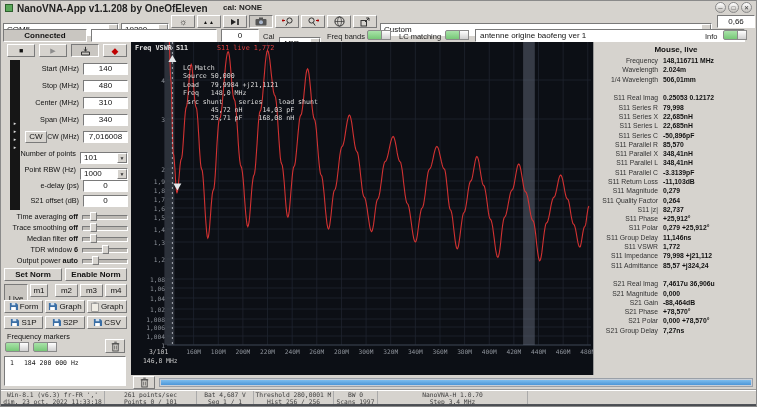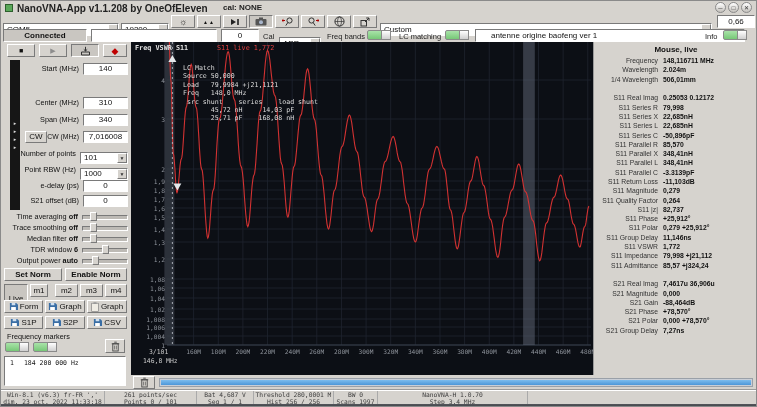--- a/index.html
+++ b/index.html
@@ -7,21 +7,21 @@
   .app{position:relative;width:757px;height:407px;background:#d6d3ce;border:1px solid #8a8a8a;box-sizing:border-box;overflow:hidden;font-size:8px;color:#111;}
   
   .tb-ico{position:absolute;left:4px;top:3px;width:8px;height:8px;background:#5aa85a;border:1px solid #2d5f2d;box-sizing:border-box;}
   .tb-title{position:absolute;left:16px;top:2px;font-weight:bold;font-size:10px;color:#222;}
   .tb-cal{position:absolute;left:222px;top:2px;font-weight:bold;font-size:8px;color:#222;}
   .winbtns{position:absolute;right:4px;top:1px;display:flex;gap:2px;}
   .wbtn{width:11px;height:11px;border-radius:50%;background:linear-gradient(#ffffff,#c4c1bc);border:1px solid #8a8a8a;font-size:6px;line-height:10px;text-align:center;box-sizing:border-box;color:#333;}
   
   .btn{position:absolute;background:#d6d3ce;border:1px solid;border-color:#ffffff #7a7a7a #7a7a7a #ffffff;box-sizing:border-box;display:flex;align-items:center;justify-content:center;font-size:8px;gap:2px;}
   .btn.pressed{border-color:#7a7a7a #ffffff #ffffff #7a7a7a;background:#c9c6c1;}
-  .inp{position:absolute;background:#fff;border:1px solid;border-color:#7a7a7a #ffffff #ffffff #7a7a7a;box-sizing:border-box;display:flex;align-items:center;padding:0 15px;font-size:8px;}
+  .inp{position:absolute;background:#fff;border:1px solid;border-color:#7a7a7a #ffffff #ffffff #7a7a7a;box-sizing:border-box;display:flex;align-items:center;padding:0 4px;font-size:8px;}
   .inp.center{justify-content:center;}
   .sel{position:absolute;background:#fff;border:1px solid;border-color:#7a7a7a #ffffff #ffffff #7a7a7a;box-sizing:border-box;display:flex;align-items:center;padding:0 0 0 3px;font-size:8px;margin-top:8px;}
   .sel .arr{margin-left:auto;width:10px;align-self:stretch;background:#d6d3ce;border:1px solid;border-color:#ffffff #7a7a7a #7a7a7a #ffffff;font-size:5px;display:flex;align-items:center;justify-content:center;box-sizing:border-box;color:#333;}
   .toggle{position:absolute;width:24px;height:10px;border:1px solid #8a8a8a;border-radius:2px;background:linear-gradient(#a9e3a9,#77c877);box-sizing:border-box;}
   .toggle .knob{position:absolute;right:-1px;top:-1px;width:10px;height:10px;background:linear-gradient(#ffffff,#cfcfcf);border:1px solid #8a8a8a;box-sizing:border-box;}
   .lbl{font-size:7.5px;color:#222;}
   
   .sidebar{position:absolute;left:0;top:41px;width:130px;height:348px;background:#d6d3ce;}
   .srow{position:absolute;left:2px;right:3px;height:13px;display:flex;align-items:center;}
   .slbl{flex:1;text-align:right;padding-right:4px;font-size:7.3px;white-space:nowrap;}
@@ -169,20 +169,24 @@
     <div class="strip">
       <span>▸</span>
       <span>▸</span>
       <span>▸</span>
       <span>▸</span>
     </div>
 
     <div class="srow" style="top:20px">
         <div class="slbl">Start (MHz)</div>
         <div class="inp center sval">140</div>
+      </div>
+    <div class="srow" style="top:37px">
+        <div class="slbl">Stop (MHz)</div>
+        <div class="inp center sval">480</div>
       </div>
     <div class="srow" style="top:54px">
         <div class="slbl">Center (MHz)</div>
         <div class="inp center sval">310</div>
       </div>
     <div class="srow" style="top:71px">
         <div class="slbl">Span (MHz)</div>
         <div class="inp center sval">340</div>
       </div>
 

